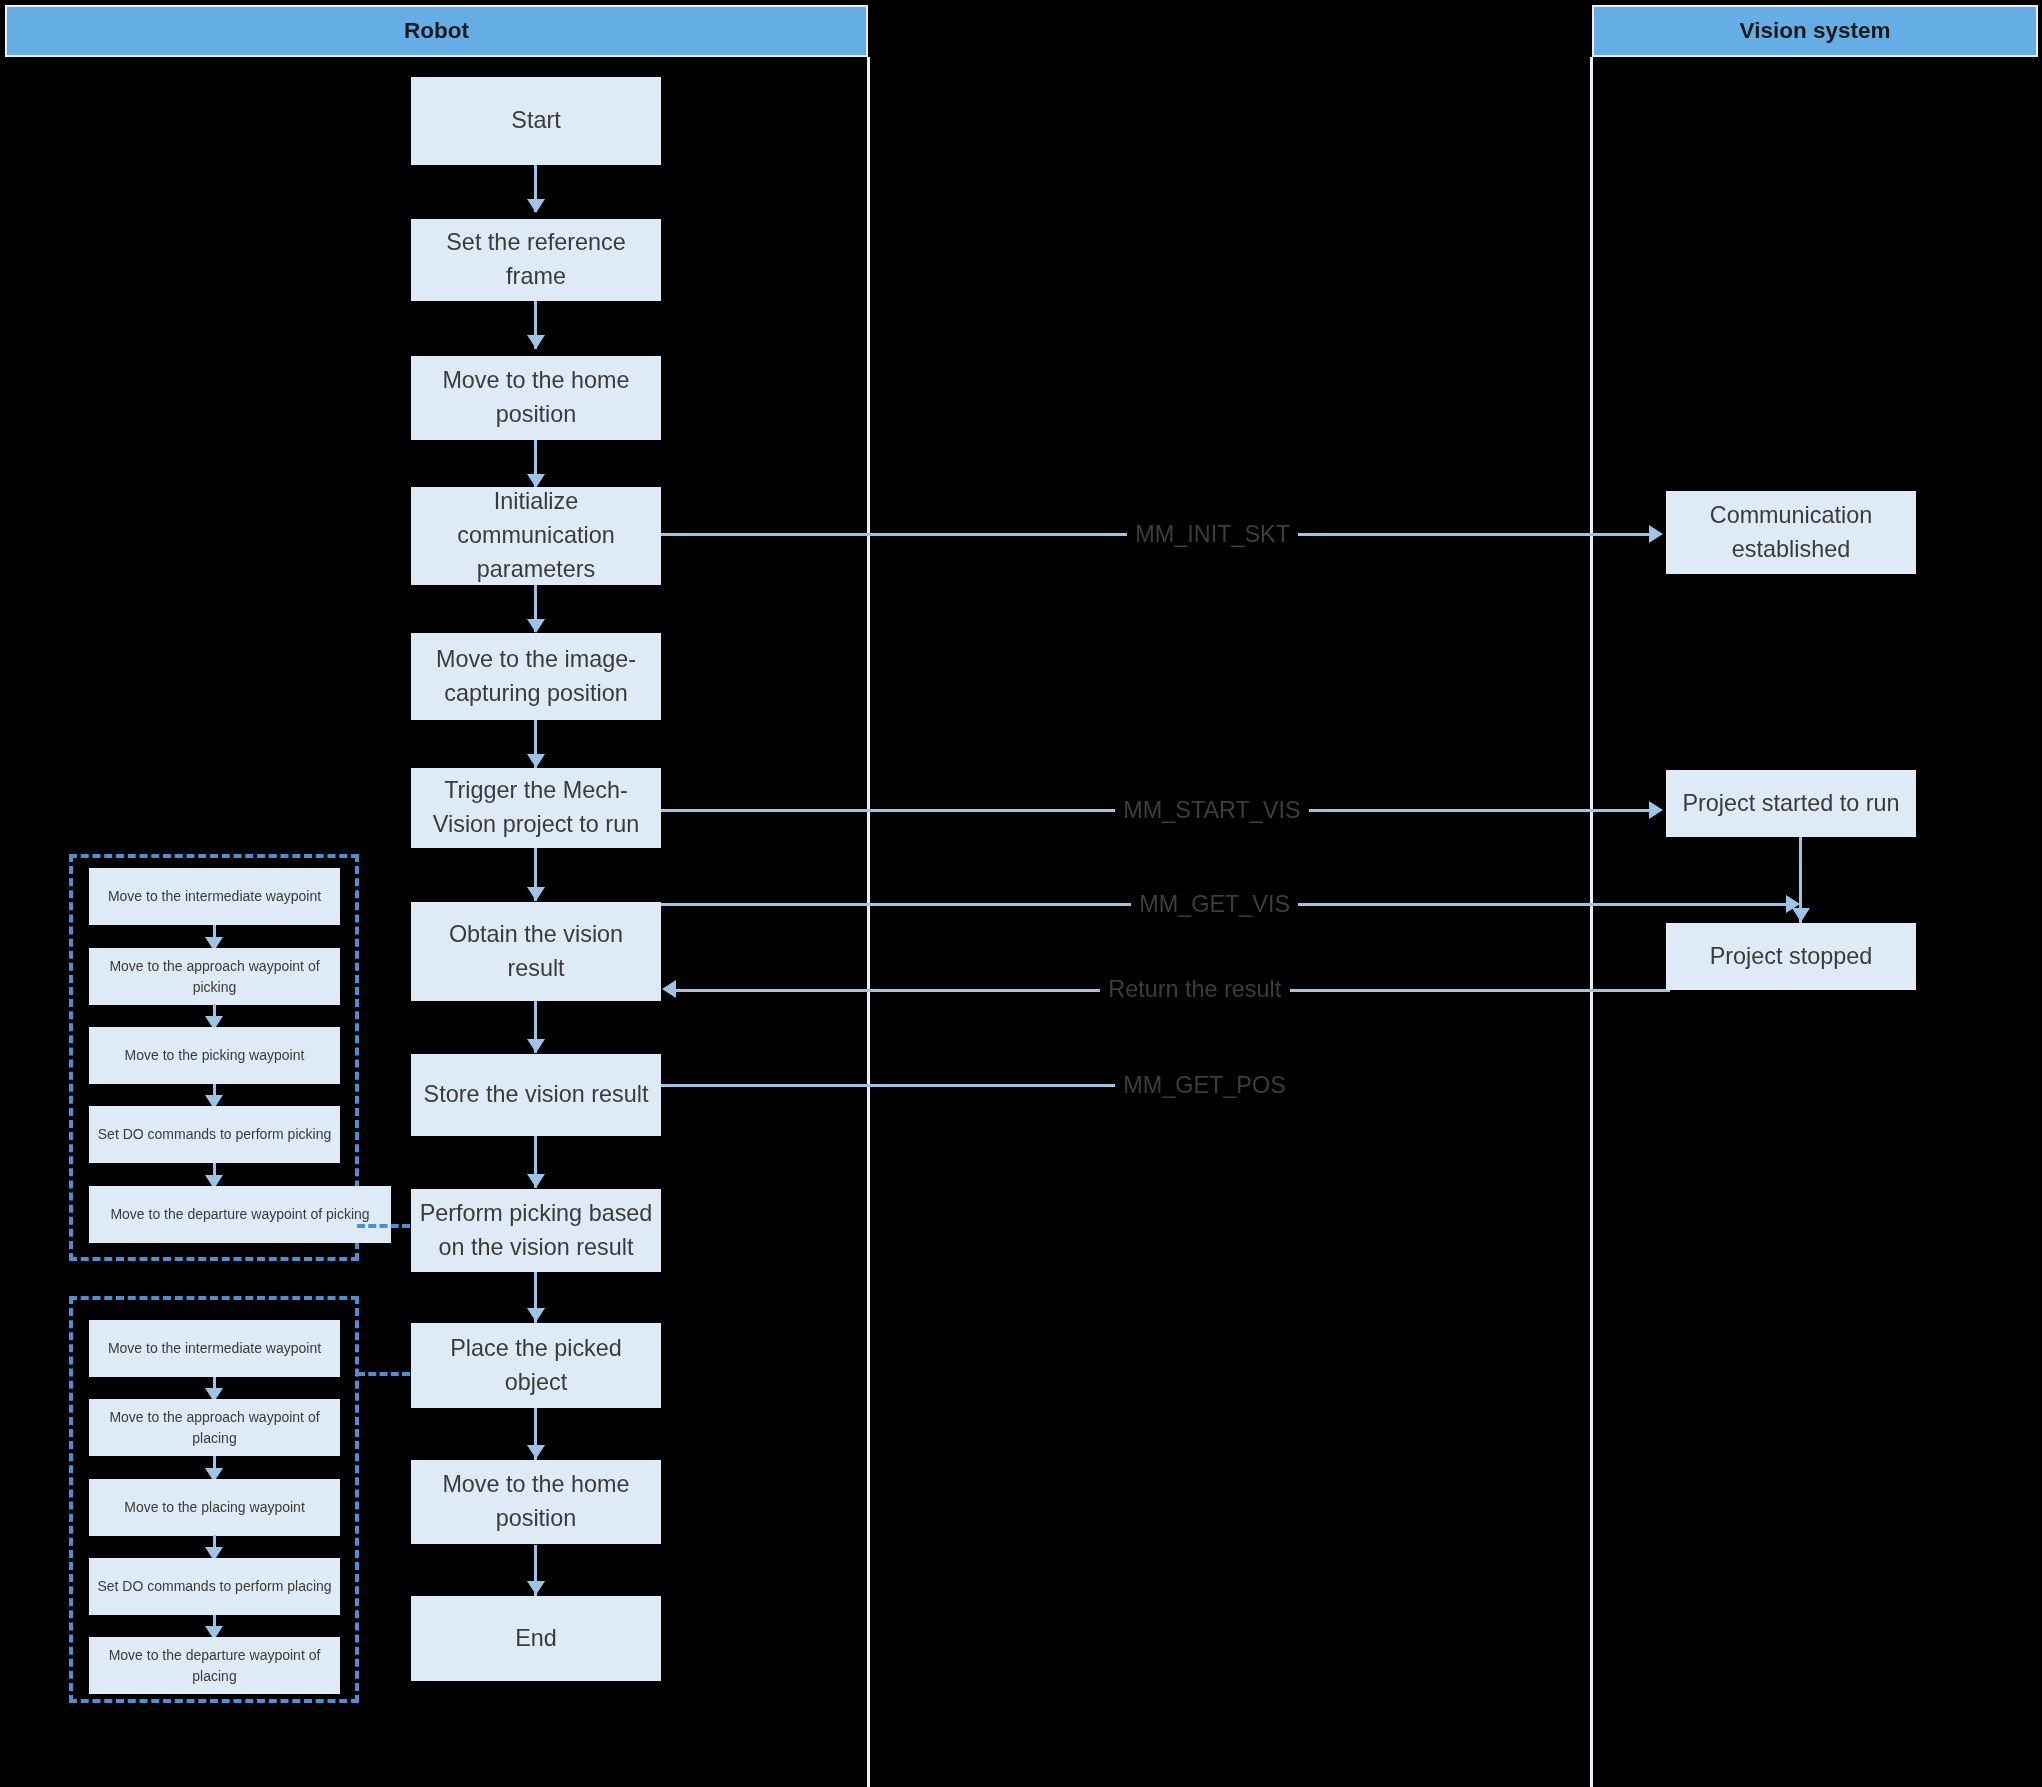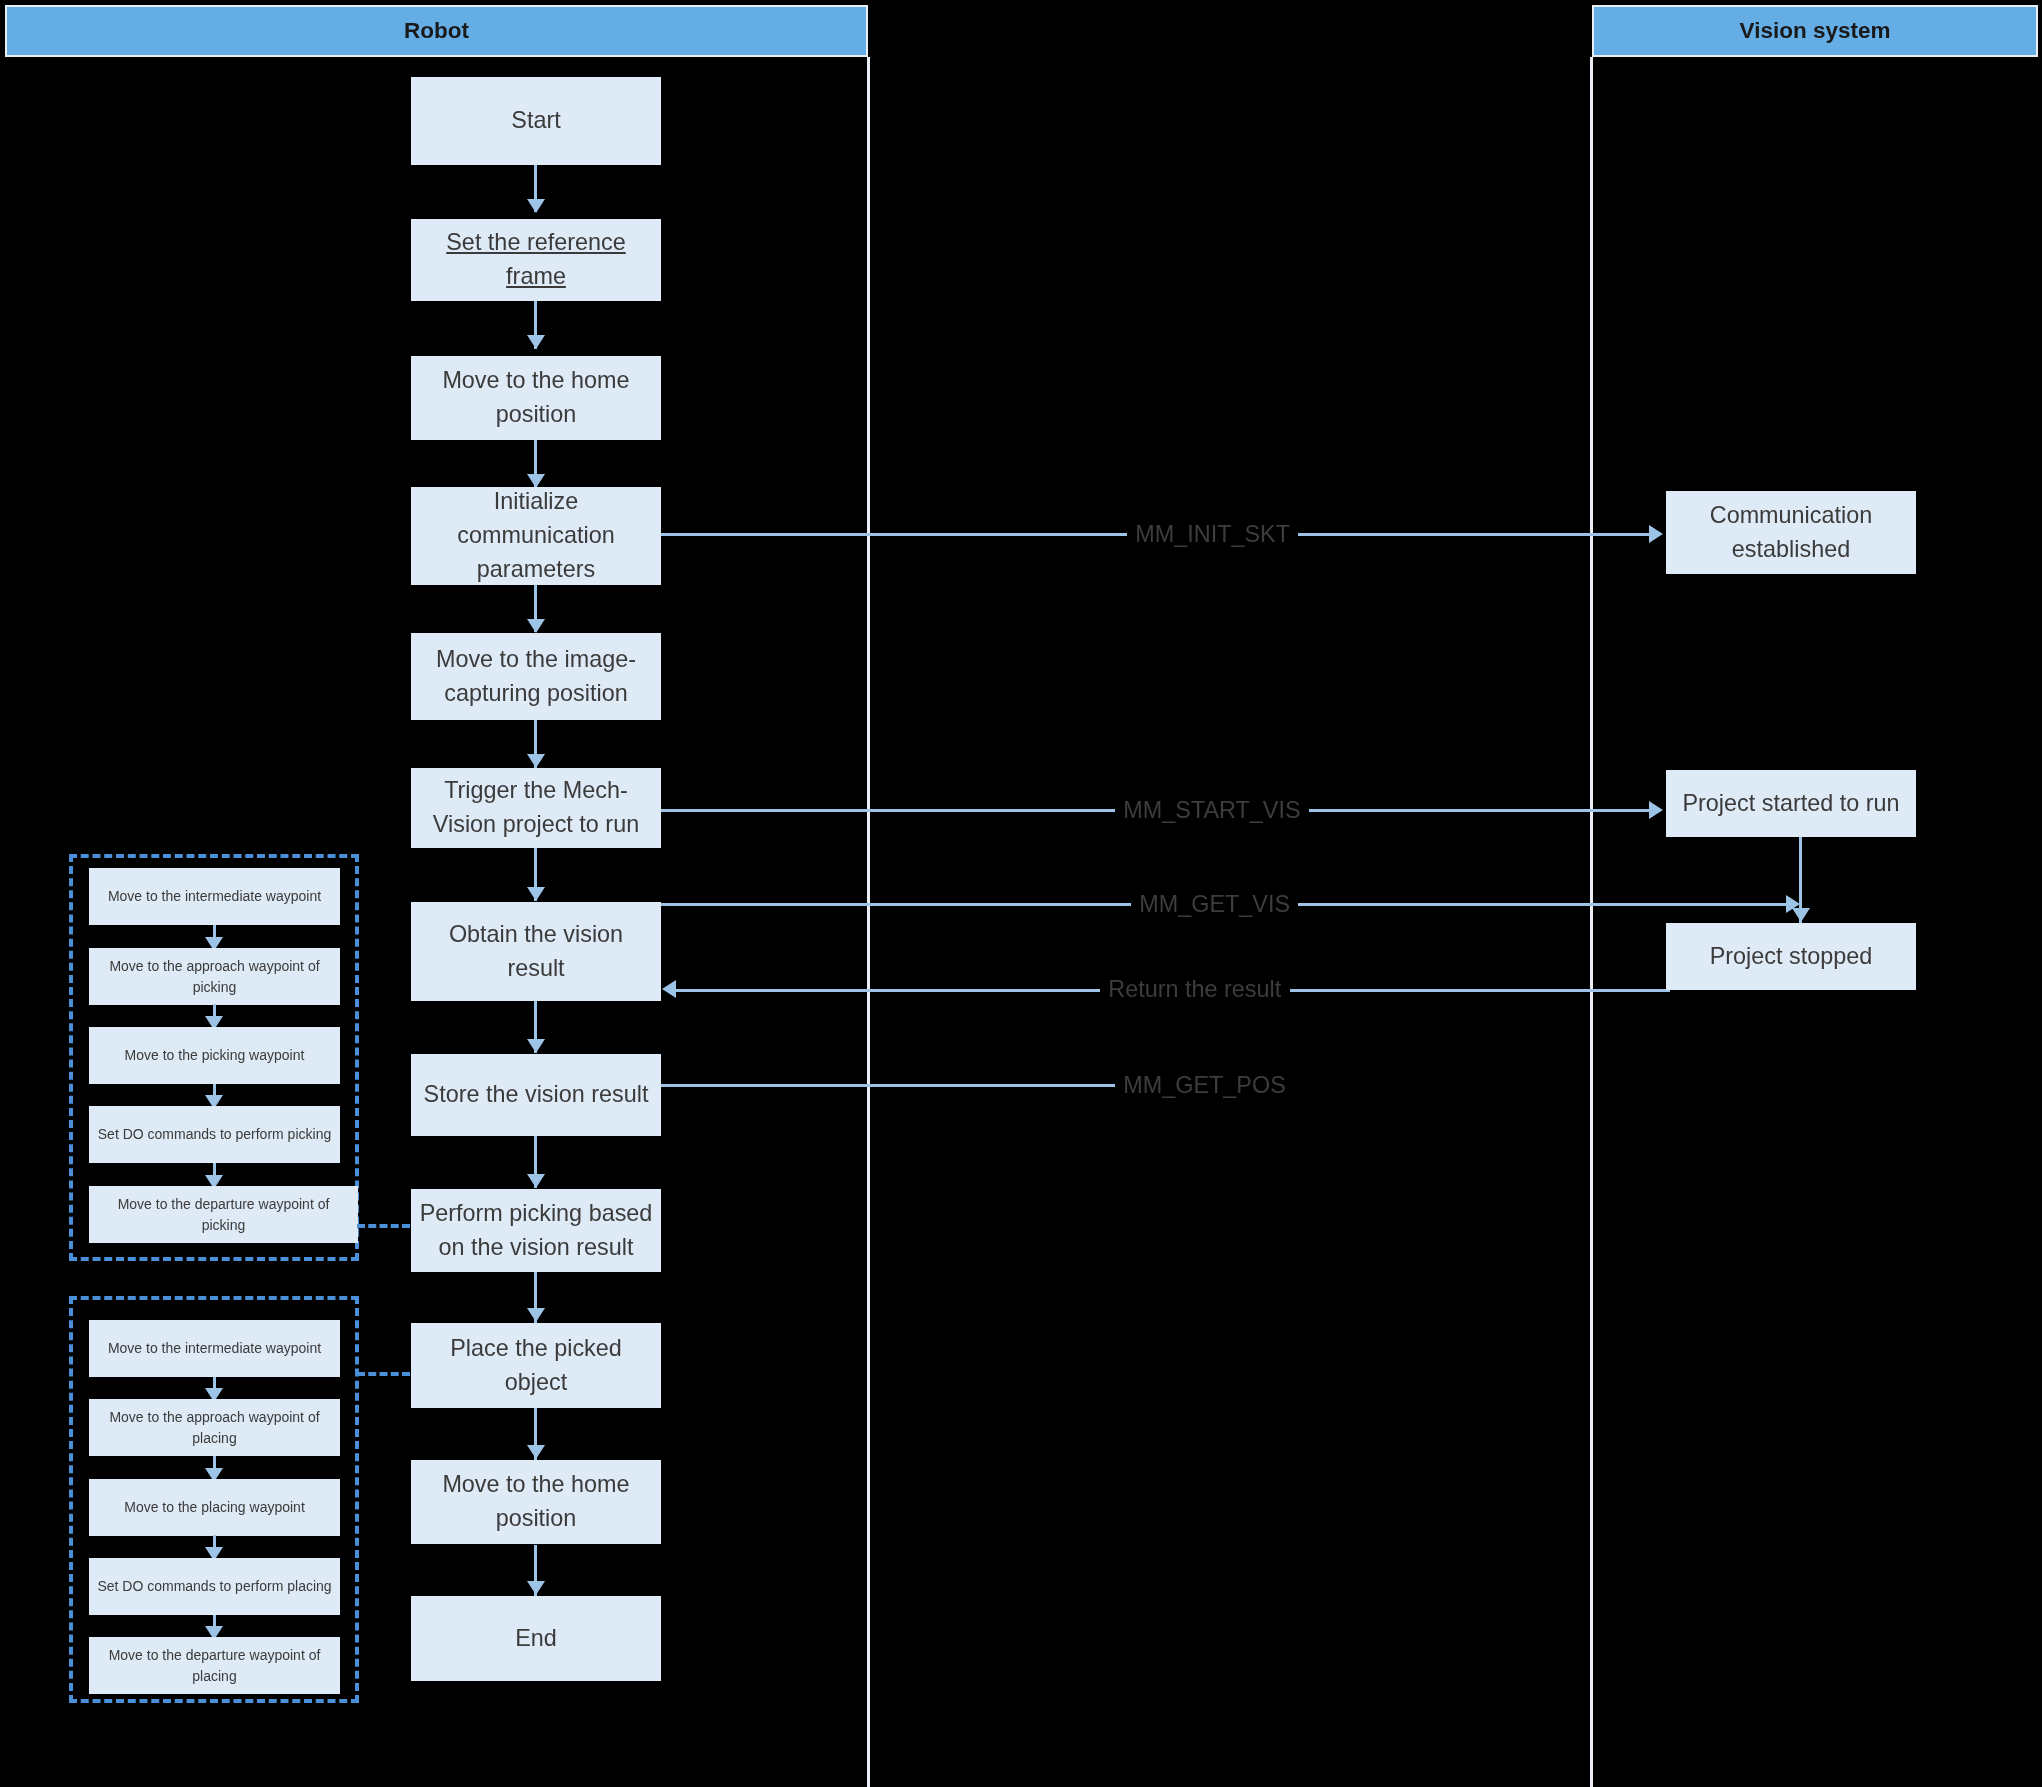--- a/index.html
+++ b/index.html
@@ -139,21 +139,21 @@
 
   <div class="hline" style="left:676px;top:989px;width:994px;"></div>
   <div class="arrow-left" style="left:662px;top:980px;"></div>
 
   <div class="hline" style="left:661px;top:1084px;width:468px;"></div>
 
   <div class="box" style="left:411px;top:77px;width:250px;height:88px;">
     <span>Start</span>
   </div>
 
-  <div class="box" style="left:411px;top:219px;width:250px;height:82px;text-decoration:underline;">
+  <div class="box" style="left:411px;top:219px;width:250px;height:82px;">
     <span>Set the reference frame</span>
   </div>
 
   <div class="box" style="left:411px;top:356px;width:250px;height:84px;">
     <span>Move to the home position</span>
   </div>
 
   <div class="box" style="left:411px;top:487px;width:250px;height:98px;">
     <span>Initialize communication parameters</span>
   </div>
@@ -237,21 +237,21 @@
   </div>
   <div class="vline" style="left:213px;top:1084px;height:22.5px;"></div>
   <div class="arrow-down" style="left:205px;top:1095px;"></div>
 
   <div class="box small" style="left:89px;top:1106px;width:251px;height:57px;">
     <span>Set DO commands to perform picking</span>
   </div>
   <div class="vline" style="left:213px;top:1163px;height:22.5px;"></div>
   <div class="arrow-down" style="left:205px;top:1175px;"></div>
 
-  <div class="box small" style="left:89px;top:1186px;width:269px;height:57px;">
+  <div class="box small" style="left:89px;top:1186px;width:302px;height:57px;">
     <span>Move to the departure waypoint of picking</span>
   </div>
 
   <div class="dash-h" style="left:357px;top:1224px;width:53px;"></div>
 
   <div class="group" style="left:69px;top:1296px;width:290px;height:407px;"></div>
 
   <div class="box small" style="left:89px;top:1320px;width:251px;height:57px;">
     <span>Move to the intermediate waypoint</span>
   </div>

